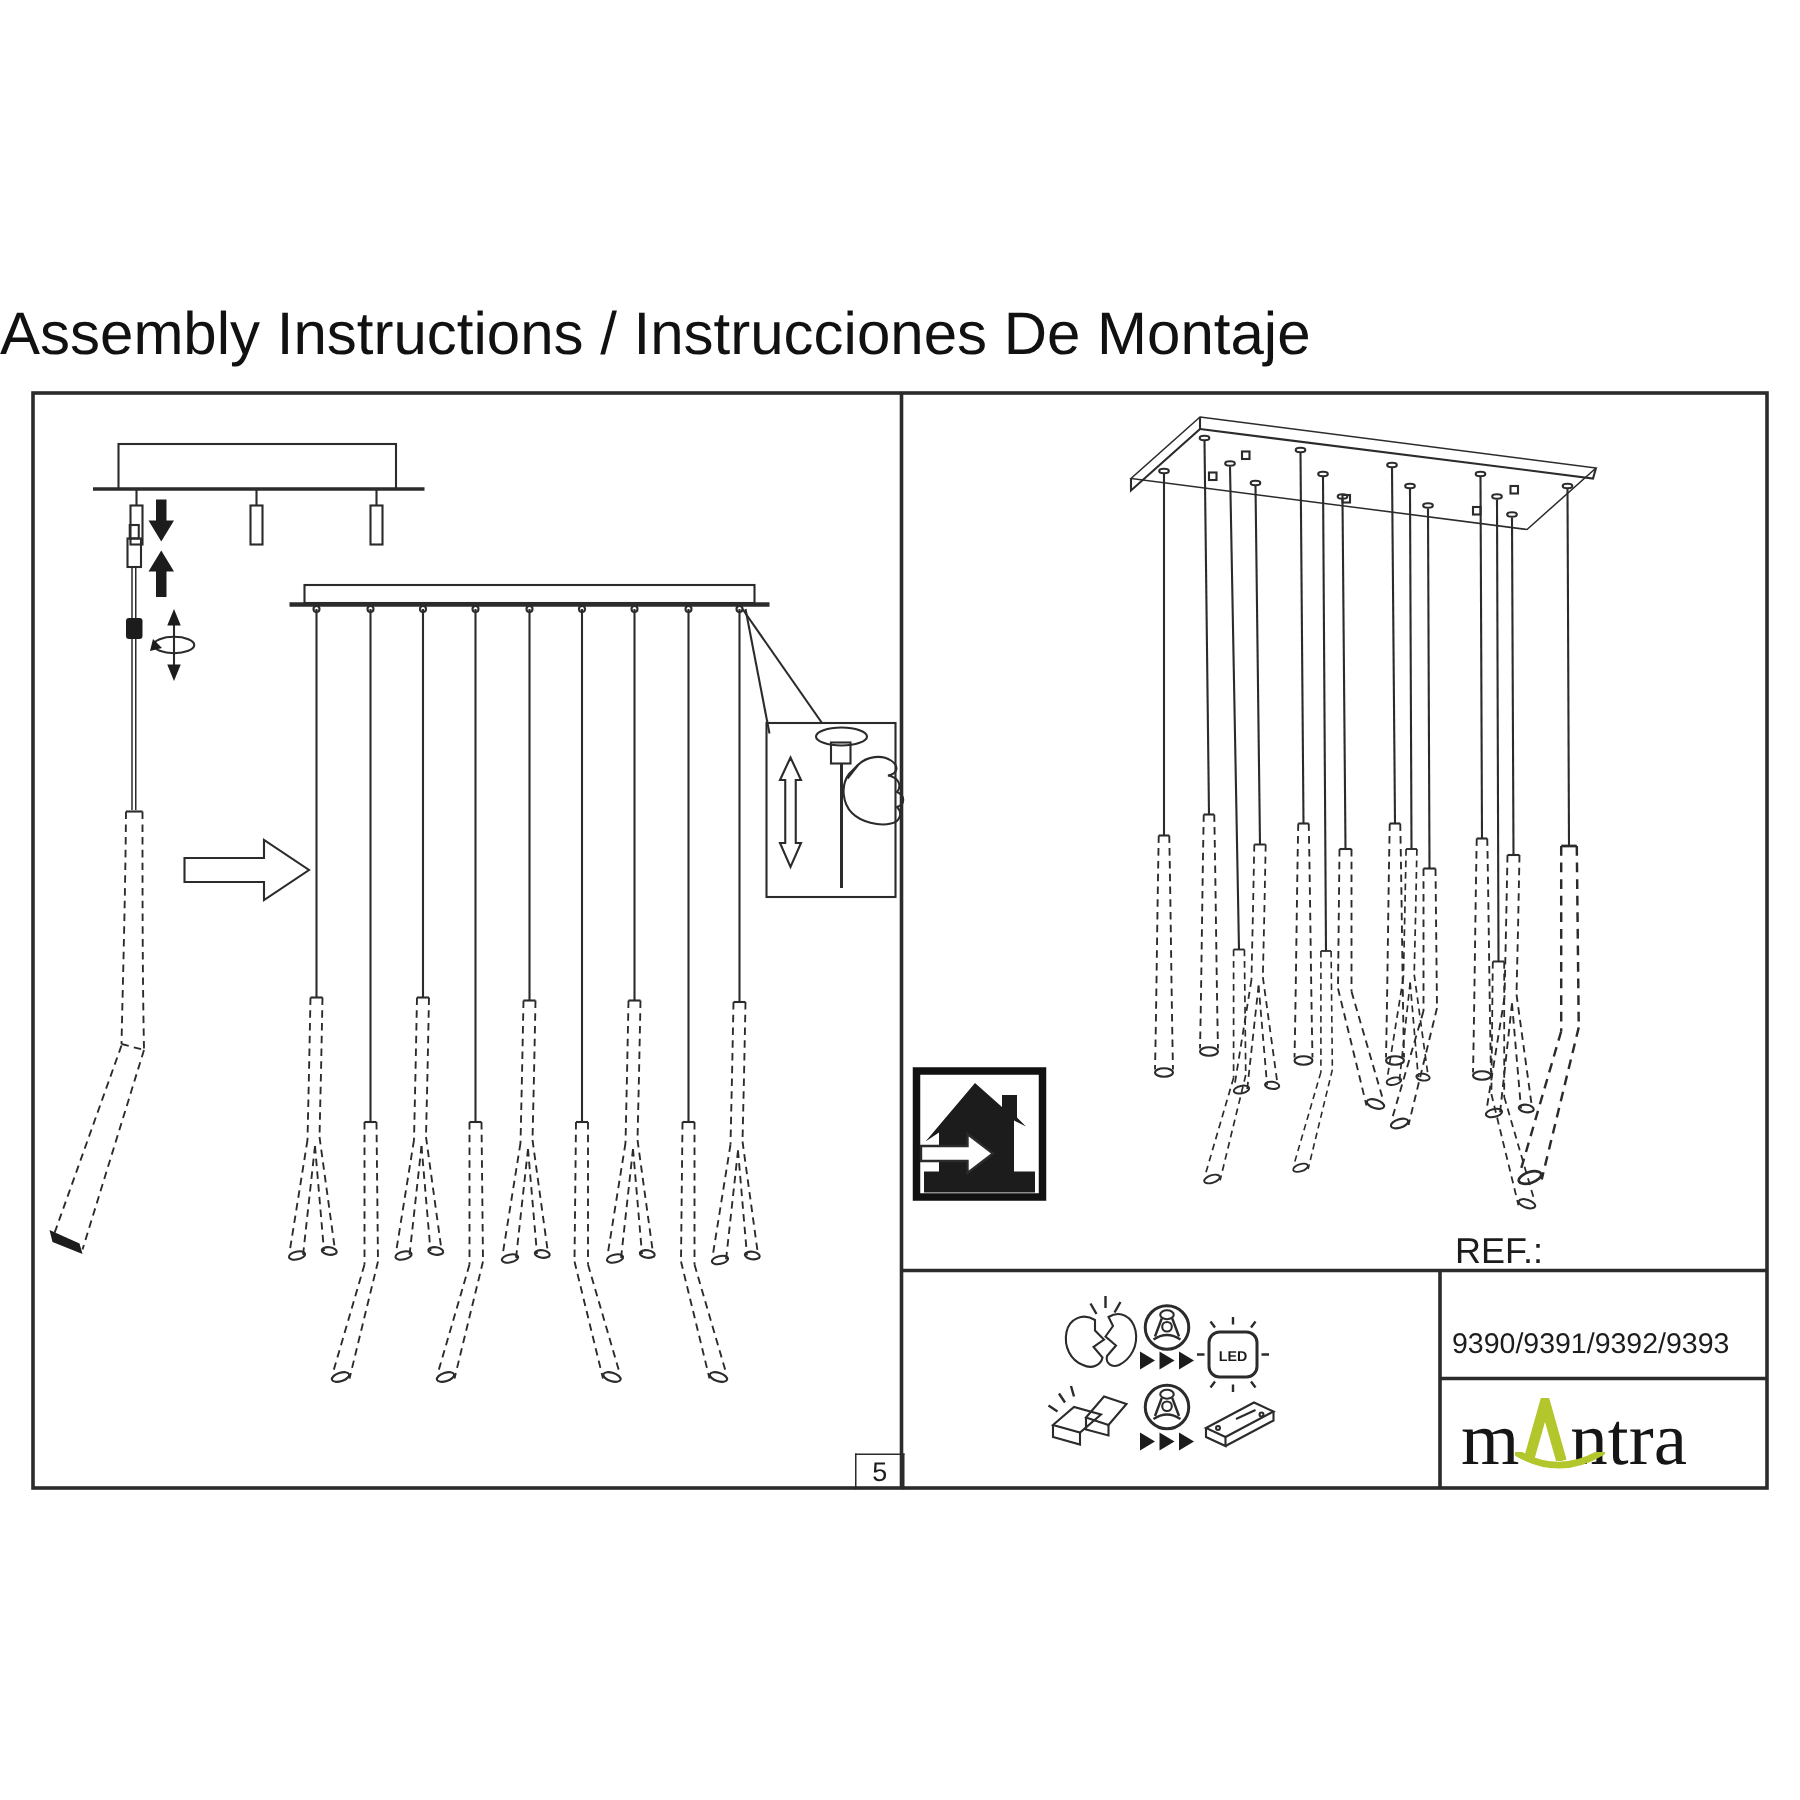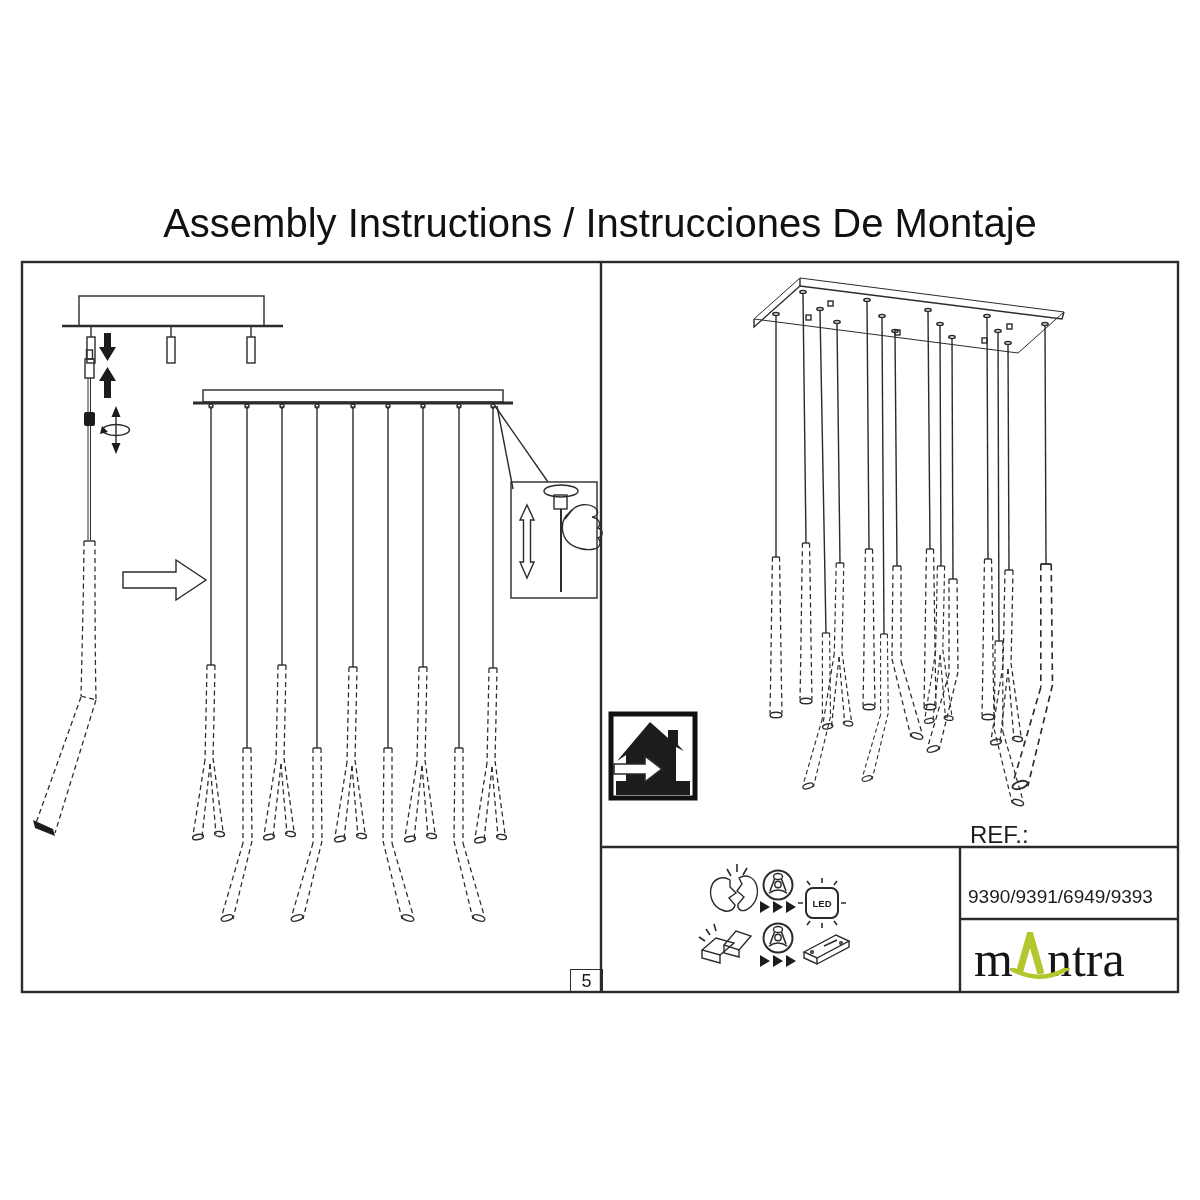--- a/index.html
+++ b/index.html
@@ -6,21 +6,21 @@
   #page{position:relative;width:1200px;height:1200px;background:#ffffff;
         font-family:"Liberation Sans",sans-serif;color:#1c1c1c;overflow:hidden;}
   #art{position:absolute;left:0;top:0;}
   #art path,#art line,#art rect,#art ellipse,#art circle,#art polyline{
       fill:none;stroke:#2b2b2b;stroke-width:1.4;}
   #art .dash{stroke-dasharray:5,3.5;stroke-width:1.25;}
   #art .fill{fill:#1c1c1c;stroke:none;}
   #art .thick{stroke-width:2.4;}
   #art .white{fill:#ffffff;}
   .txt{position:absolute;white-space:nowrap;}
-  #title{left:0;top:201px;width:1200px;text-align:center;font-size:40px;color:#111;}
+  #title{left:0;top:201px;width:1200px;text-align:left;font-size:40px;color:#111;}
   #ref-label{left:970px;top:821px;font-size:24px;}
   #ref-numbers{left:968px;top:886px;font-size:19px;}
   #page-number{left:570px;top:969px;width:31px;height:23px;border:1.5px solid #2b2b2b;
       border-bottom:none;text-align:center;font-size:18px;line-height:23px;}
   #mantra{left:974px;top:922px;width:200px;height:62px;display:flex;align-items:flex-end;
       font-family:"Liberation Serif",serif;font-size:50px;line-height:1;color:#161616;}
   #mantra .caret-svg{margin:0 2px 10px 2px;}
   #mantra .smile-svg{position:absolute;left:36px;top:46px;}
   .led-text{font-family:"Liberation Sans",sans-serif;font-size:9.5px;font-weight:bold;
       fill:#1c1c1c;stroke:none;text-anchor:middle;}
@@ -285,21 +285,21 @@
         <path d="M804,952 L804,958 L817,964 L817,958"></path>
         <path d="M817,964 L849,947 L849,941"></path>
         <path d="M824,946 L837,940" style="stroke-width:1.4"></path>
         <circle cx="812" cy="952" r="1.3"></circle>
           <circle cx="841" cy="943" r="1.3"></circle>
       </g>
     </g>
   </svg>
 
   <div class="txt" id="ref-label">REF.:</div>
-  <div class="txt" id="ref-numbers">9390/9391/6949/9393</div>
+  <div class="txt" id="ref-numbers">9390/9391/9392/9393</div>
   <div class="txt" id="page-number">5</div>
 
   <div class="txt" id="mantra">
     <span>m</span>
     <svg class="caret-svg" width="30" height="42" viewBox="0 0 30 42">
       <path d="M4,42 L15,3 L26,42" fill="none" stroke="#b3c62c" stroke-width="7"></path>
     </svg>
     <span>ntra</span>
     <svg class="smile-svg" width="60" height="18" viewBox="0 0 60 18">
       <path d="M2,1 Q30,17 58,0" fill="none" stroke="#b3c62c" stroke-width="4.5" stroke-linecap="round"></path>

